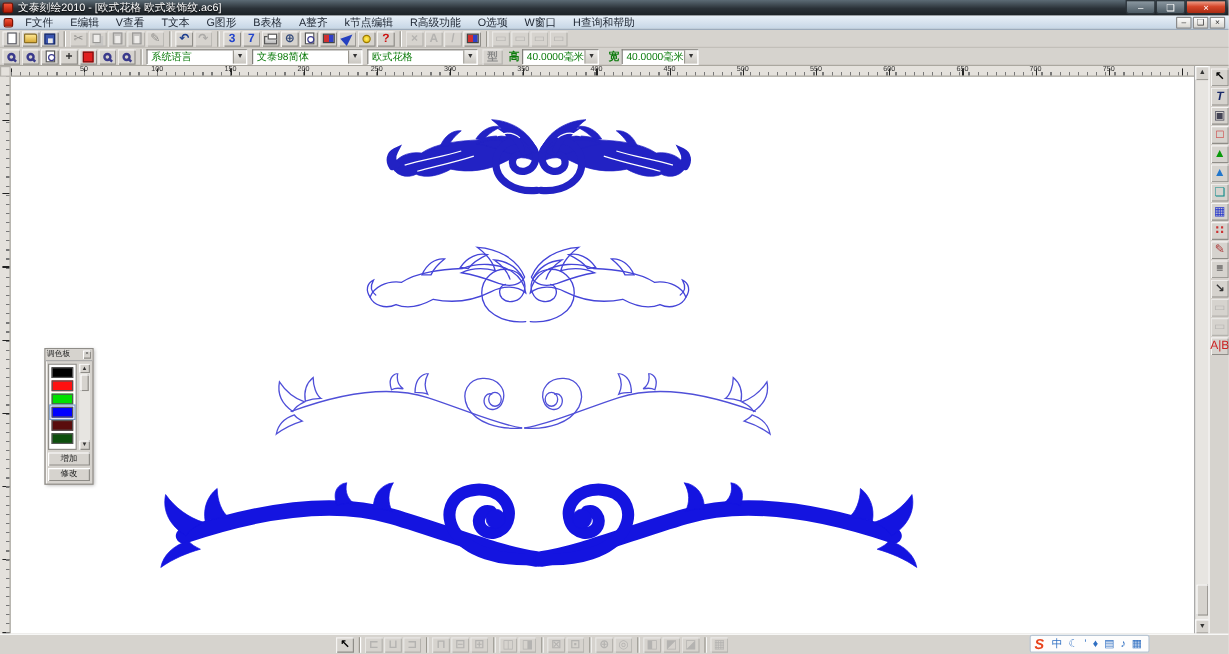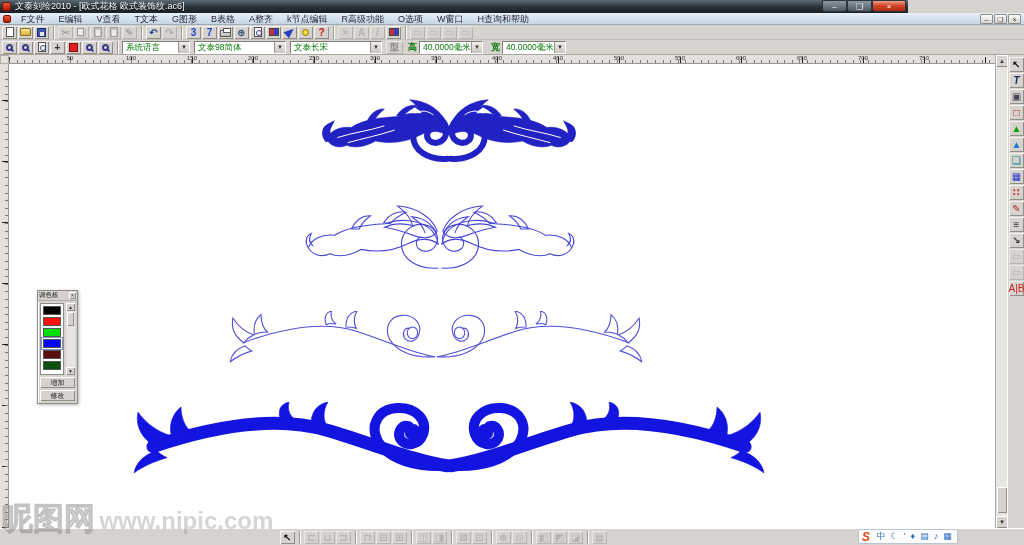--- a/index.html
+++ b/index.html
@@ -1,20 +1,20 @@
 <!DOCTYPE html>
 <html><head>
 <meta charset="utf-8">
 <style>
   * { margin:0; padding:0; box-sizing:border-box; }
   html,body { width:1024px; height:545px; overflow:hidden; font-family:"Liberation Sans","DejaVu Sans",sans-serif; }
   #app { position:relative; width:1024px; height:545px; background:#d6d3ce; overflow:hidden; }
 
   
-  #titlebar { position:absolute; left:0; top:0; width:908px; height:13px;
+  #titlebar { position:absolute; left:0; top:0; width:1024px; height:13px;
     background:linear-gradient(#5c6b75,#2a3137 55%,#1b2126); color:#fff;
     display:flex; align-items:center; font-size:9px; padding-left:2px; }
   .app-ico { width:9px; height:9px; background:linear-gradient(#f55438,#b11b06); border:1px solid #7c1203; border-radius:2px; flex:0 0 auto; }
   #window-title { margin-left:4px; white-space:nowrap; text-shadow:0 1px 1px #000; }
   #win-controls { position:absolute; right:2px; top:0; display:flex; height:12px; }
   .wbtn { width:25px; height:12px; display:flex; align-items:center; justify-content:center;
     font-size:8px; color:#fff; background:linear-gradient(#8b98a1,#4c5a63); border:1px solid #2c343a; border-radius:0 0 3px 3px; }
   .wbtn.close { background:linear-gradient(#f0a18c,#d4472b 45%,#a92a11); width:34px; }
 
   
@@ -297,30 +297,30 @@
           <span class="ic ic-redsq"></span>
         </div>
         <div class="tbtn">
           <span class="ic ic-lens"></span>
         </div>
         <div class="tbtn">
           <span class="ic ic-lens"></span>
         </div>
       </span>
     <span class="tsep"></span>
-    <div class="combo" style="width:68px">
+    <div class="combo" style="width:84px">
       <span class="val">系统语言</span>
       <span class="dd">▼</span>
     </div>
     <div class="combo" style="width:92px">
       <span class="val">文泰98简体</span>
       <span class="dd">▼</span>
     </div>
     <div class="combo" style="width:92px">
-      <span class="val">文泰长宋</span>
+      <span class="val">欧式花格</span>
       <span class="dd">▼</span>
     </div>
     <div class="tbtn dis" style="width:17px">
       <span class="gly" style="font-size:9px;color:#888">型</span>
     </div>
     <span class="glabel">高</span>
     <div class="combo" style="width:64px">
       <span class="val">40.0000毫米</span>
       <span class="dd">▼</span>
     </div>
@@ -500,24 +500,20 @@
       <div id="pal-scroll">
         <div class="pal-arrow">▲</div>
         <div id="pal-thumb"></div>
         <div class="pal-arrow" style="position:absolute;bottom:0">▼</div>
       </div>
     </div>
     <div class="pal-btn">增加</div>
     <div class="pal-btn">修改</div>
   </div>
 
-  <div id="nipic">
-    <span class="cn">昵图网</span>
-    <span class="en">www.nipic.com</span>
-  </div>
 
   <div id="ime">
     <span class="logo">S</span>
   <span class="iico">中</span>
       <span class="iico">☾</span>
       <span class="iico">’</span>
       <span class="iico">♦</span>
       <span class="iico">▤</span>
       <span class="iico">♪</span>
       <span class="iico">▦</span>

